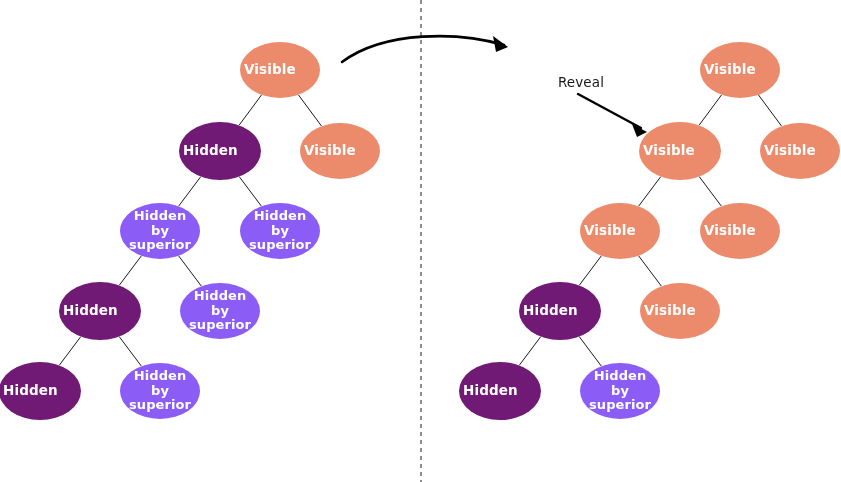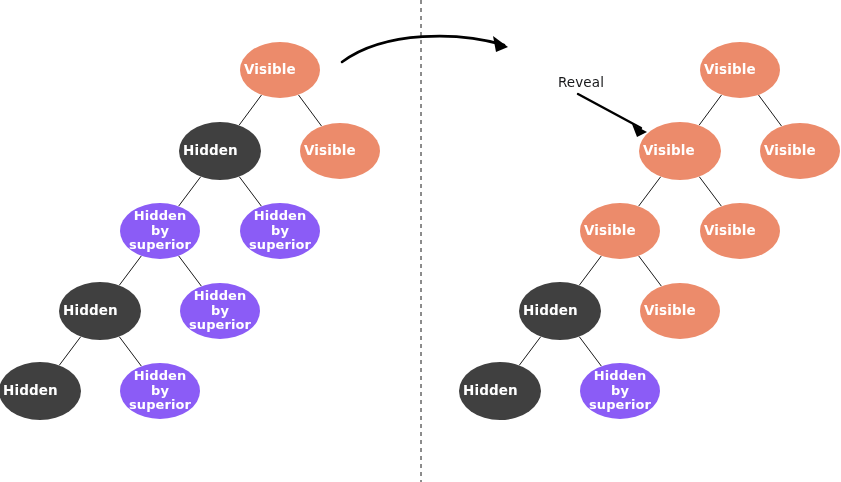--- a/index.html
+++ b/index.html
@@ -43,21 +43,21 @@
     font-weight: 700;
     line-height: 1.12;
     letter-spacing: 0.1px;
     box-sizing: border-box;
   }
   .node-label {
     display: block;
     padding: 0 4px;
   }
   .n-visible  { background: #ec8b6b; }
-  .n-hidden   { background: #404040; }
+  .n-hidden   { background: #701a75; }
   .n-hiddensup{ background: #8b5cf6; }
   .size-1line { font-size: 13.5px; }
   .size-2line { font-size: 13px; }
 
   .reveal-label {
     position: absolute;
     font-size: 13.5px;
     font-weight: 400;
     color: #17181a;
     white-space: nowrap;

